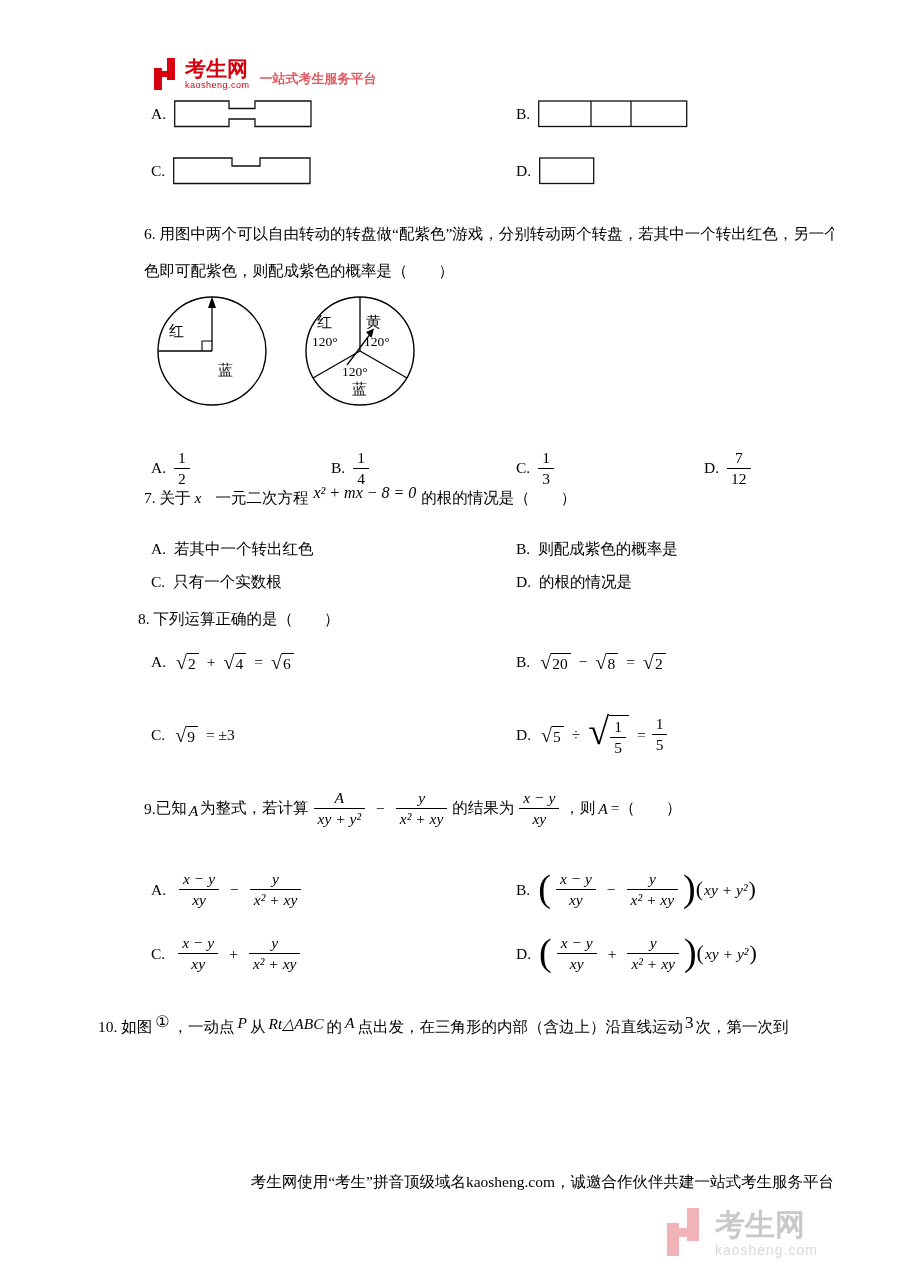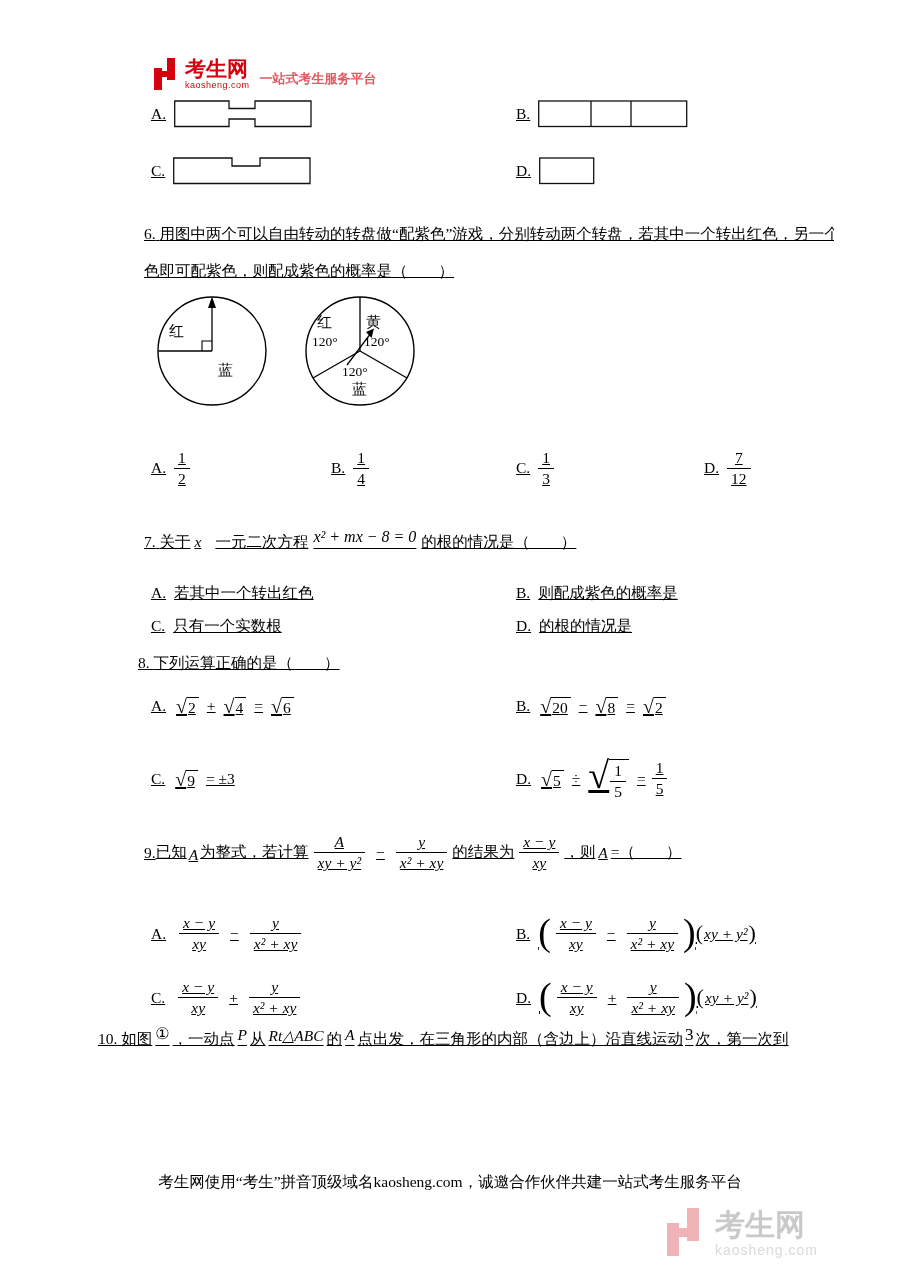--- a/index.html
+++ b/index.html
@@ -1,18 +1,18 @@
 <!DOCTYPE html>
 <html><head>
 <meta charset="utf-8">
 <style>
   * { box-sizing: border-box; }
   body { margin:0; background:#ffffff; }
   .page { position:relative; width:768px; height:1273px; margin:0 auto; background:#fff;
-          font-family:"Liberation Serif", serif; color:#000; font-size:15.5px; overflow:hidden;text-decoration:underline; }
+          font-family:"Liberation Serif", serif; color:#000; font-size:15.5px; overflow:hidden; }
 
   
   .logo { position:absolute; top:58px; left:88px; display:flex; align-items:flex-start; }
   .mark { position:relative; width:26px; height:32px; flex:0 0 auto; }
   .mark span { position:absolute; background:#d7000f; }
   .mark .b1 { left:0; top:10px; width:8px; height:22px; }
   .mark .b2 { left:13px; top:0;  width:8px; height:22px; }
   .mark .b3 { left:7px; top:13px; width:7px; height:6px; }
   .ltxt { margin-left:5px; }
   .brand { color:#d7000f; font-weight:bold; font-size:21px; line-height:22px; font-family:"Liberation Sans", sans-serif; }
@@ -43,21 +43,21 @@
   .frac { display:inline-block; text-align:center; vertical-align:middle; line-height:1.15; }
   .frac .fn { display:block; padding:0 4px 1px; }
   .frac .fd { display:block; padding:1px 4px 0; border-top:1px solid #000; }
 
   
   .mi { font-style:italic; }
   .mop { margin:0 6px; }
   .meq { margin:0 6px; }
   .eq { font-style:italic; position:relative; top:-5px; margin:0 5px; font-size:16px; }
 
-  .q7line { margin-top:44px; padding-left:78px; }
+  .q7line { padding-left:78px; }
   .q7line .xvar { margin:0 14px 0 4px; }
   .optrow1 { margin-top:30px; }
   .optrow2 { margin-top:12px; }
 
   .q8title { margin-top:16px; padding-left:72px; }
   .q8row1 { margin-top:16px; min-height:32px; }
   .q8row2 { margin-top:30px; min-height:54px; }
 
   
   .sqrt { display:inline-flex; align-items:flex-start; vertical-align:middle; margin:0 2px; }
@@ -67,27 +67,27 @@
   .sqrt.tall .rk { margin-top:3px; padding-top:2px; }
 
   .q9line { margin-top:22px; padding-left:78px; display:flex; align-items:center; min-height:50px; }
   .q9line > span { flex:0 0 auto; }
   .q9f { margin:0 5px; }
   .q9row { min-height:52px; }
   .bp { font-size:38px; line-height:38px; font-weight:400; position:relative; top:-2px; }
   .bp2 { font-size:22px; line-height:22px; position:relative; top:-1px; }
   .tail { margin:0 1px; }
 
-  .q10line { padding-left:32px; line-height:30px; }
+  .q10line { margin-top:32px; padding-left:32px; line-height:30px; }
   .fig1 { position:relative; top:-5px; font-size:16px; margin:0 3px; }
   .rt { font-style:italic; position:relative; top:-3px; margin:0 3px; }
   .pvar { font-style:italic; position:relative; top:-4px; margin:0 3px; }
   .n3 { position:relative; top:-4px; font-size:17px; margin:0 2px; }
 
-  .footer { position:absolute; top:1172px; left:0; width:100%; text-align:center; font-size:15.5px; }
+  .footer { position:absolute; top:1172px; left:0; width:100%; text-align:right; font-size:15.5px; }
 
   
   .wm { position:absolute; top:1208px; right:16px; display:flex; align-items:flex-start; }
   .wmark { position:relative; width:40px; height:50px; }
   .wmark span { position:absolute; background:#f0b3b8; }
   .wmark .w1 { left:0; top:15px; width:12px; height:33px; }
   .wmark .w2 { left:20px; top:0; width:12px; height:33px; }
   .wmark .w3 { left:11px; top:20px; width:10px; height:9px; }
   .wm-text { margin-left:8px; }
   .wm-brand { font-size:30px; font-weight:bold; color:#c9c9c9; line-height:34px; font-family:"Liberation Sans", sans-serif; }

